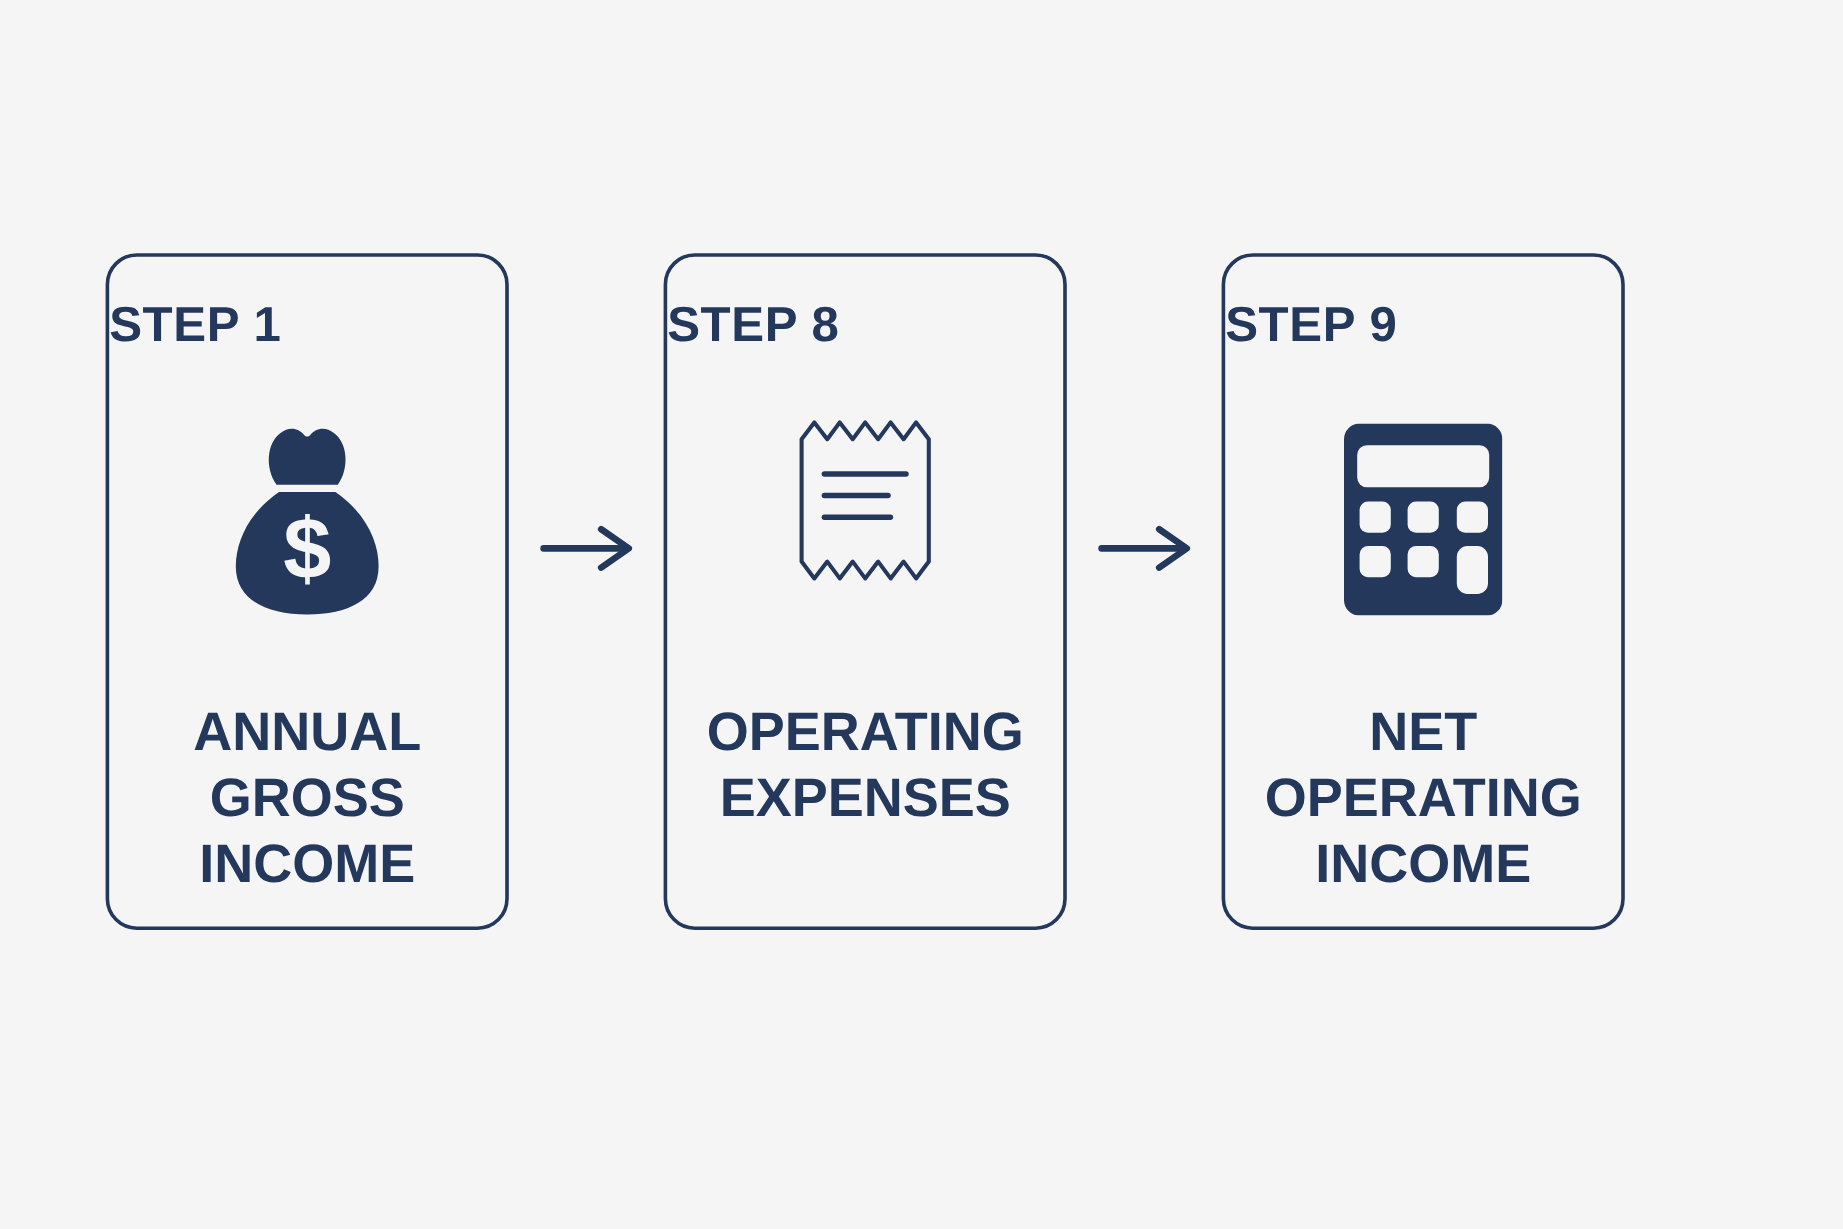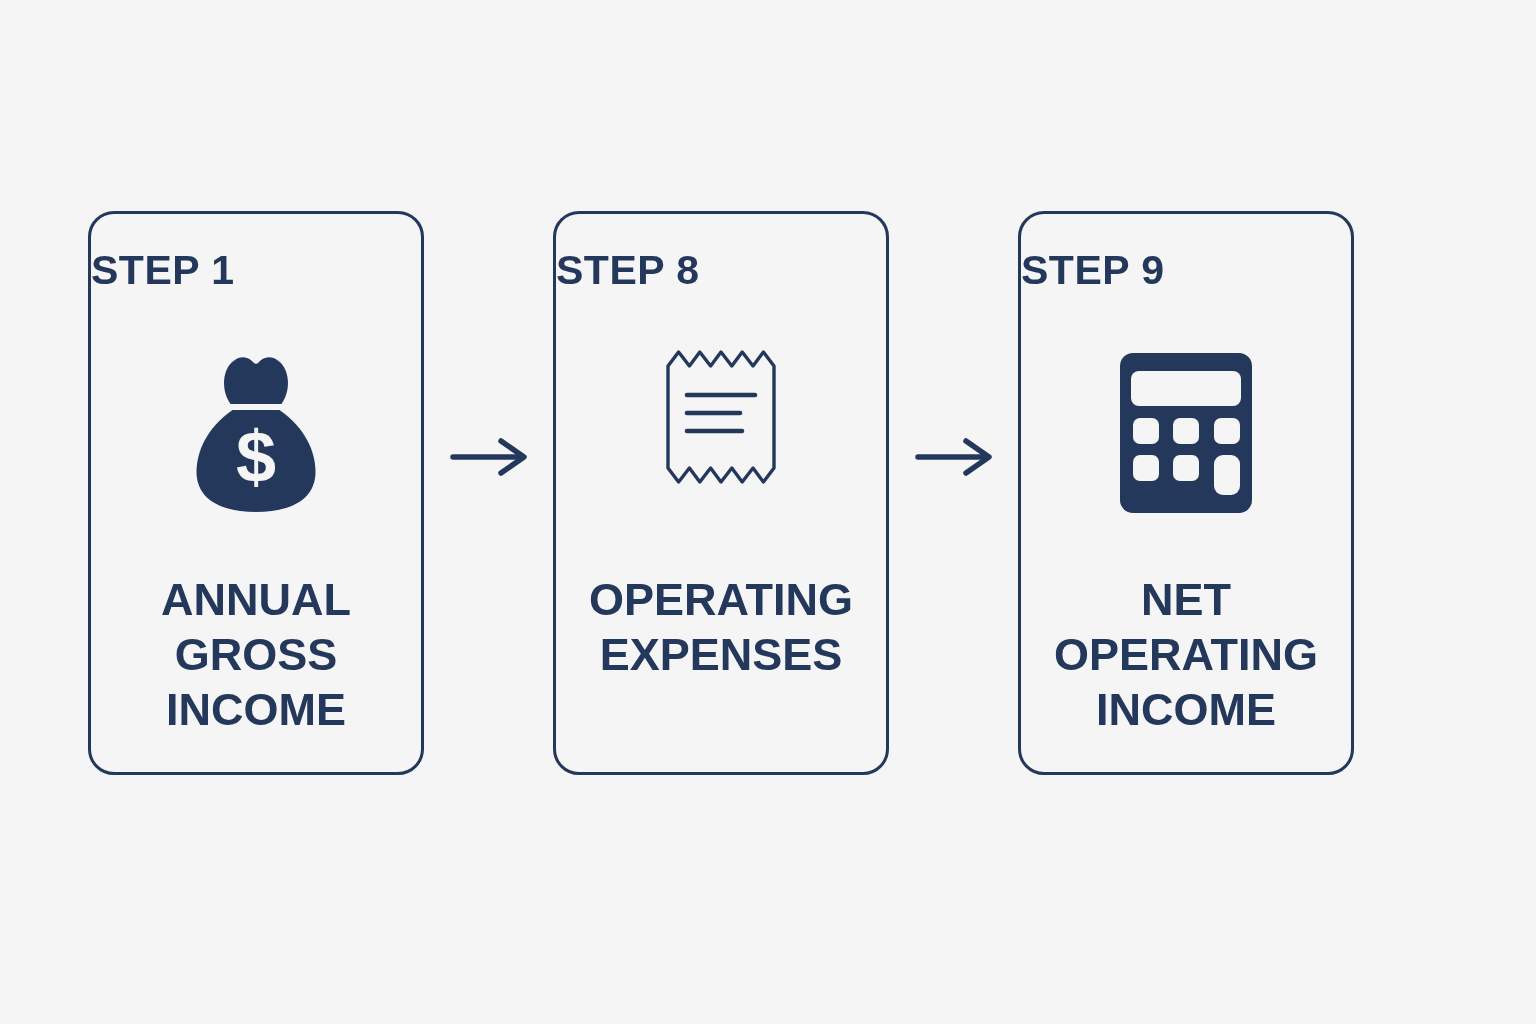--- a/index.html
+++ b/index.html
@@ -42,21 +42,21 @@
   .icon {
     position: absolute;
     left: 50%;
     transform: translateX(-50%);
   }
   .icon-bag     { top: 140px; }
   .icon-receipt { top: 134px; }
   .icon-calc    { top: 139px; }
   .card-title {
     position: absolute;
-    top: 358px;
+    top: 368px;
     left: 0;
     right: 0;
     text-align: center;
     font-size: 45px;
     font-weight: 700;
     line-height: 55px;
     color: #24385c;
     letter-spacing: 0;
     white-space: pre-line;
   }

